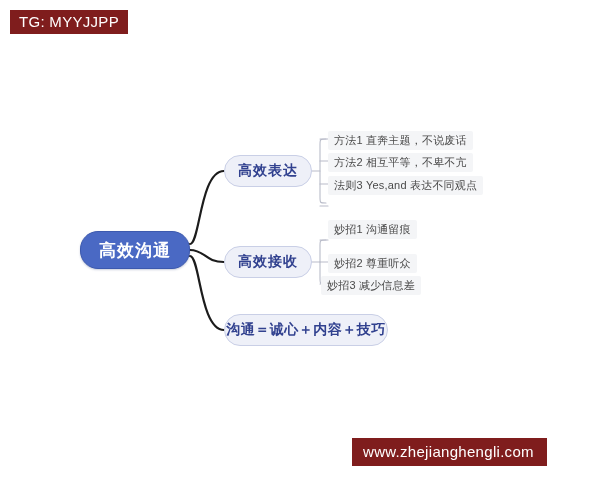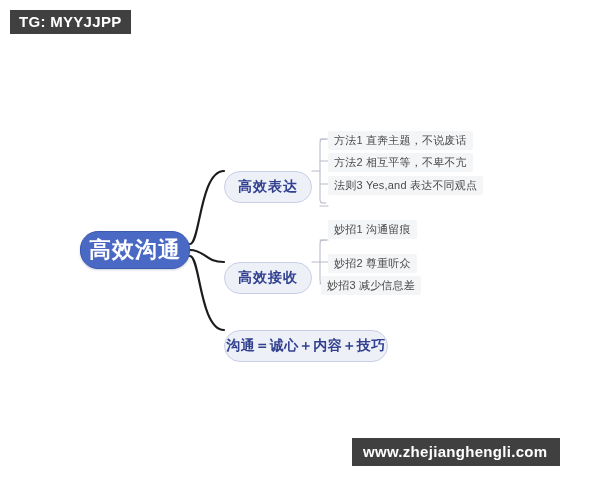--- a/index.html
+++ b/index.html
@@ -11,23 +11,23 @@
     height: 480px;
     background: #ffffff;
     font-family: "Liberation Sans", "DejaVu Sans", sans-serif;
     overflow: hidden;
     position: relative;
   }
 
   
   .watermark {
     position: absolute;
-    background: #404040;
+    background: #7f1d1d;
     color: #ffffff;
-    font-weight: 700;
+    font-weight: 400;
     letter-spacing: 0.3px;
     white-space: nowrap;
     display: flex;
     align-items: center;
   }
   #wm-top {
     left: 10px;
     top: 10px;
     padding: 3px 9px 4px 9px;
     font-size: 15px;
@@ -67,36 +67,35 @@
   
   #root-node {
     left: 80px;
     top: 231px;
     width: 110px;
     height: 38px;
     background: #4a69c4;
     border: 1px solid #3c59ae;
     border-radius: 18px;
     color: #ffffff;
-    font-size: 22px;
+    font-size: 17px;
     font-weight: bold;
     letter-spacing: 1px;
     box-shadow: 0 1px 2px rgba(40,60,120,0.25);
   }
 
   
   .branch-node {
     background: #eef0f8;
     border: 1px solid #c9cfe6;
     border-radius: 20px;
     color: #31418f;
     font-size: 14px;
     font-weight: bold;
     letter-spacing: 1px;
-    margin-top: 16px;
   }
   #branch-0 { left: 224px; top: 155px; width: 88px; height: 32px; }
   #branch-1 { left: 224px; top: 246px; width: 88px; height: 32px; }
   #branch-2 {
     left: 224px; top: 314px; width: 164px; height: 32px;
     letter-spacing: 0.5px;
   }
 
   
   .leaf-node {

